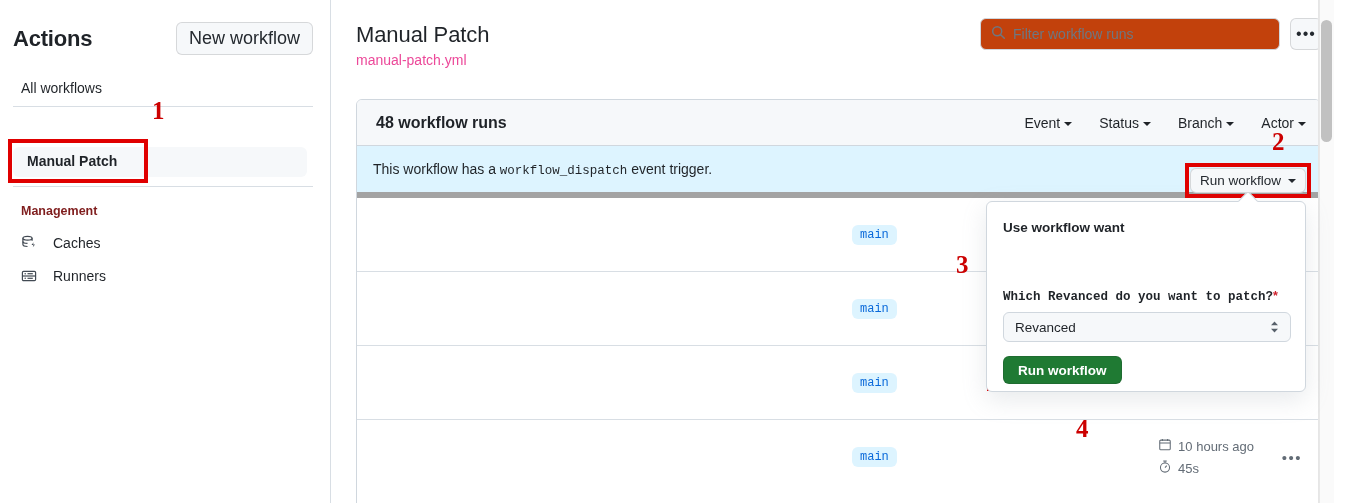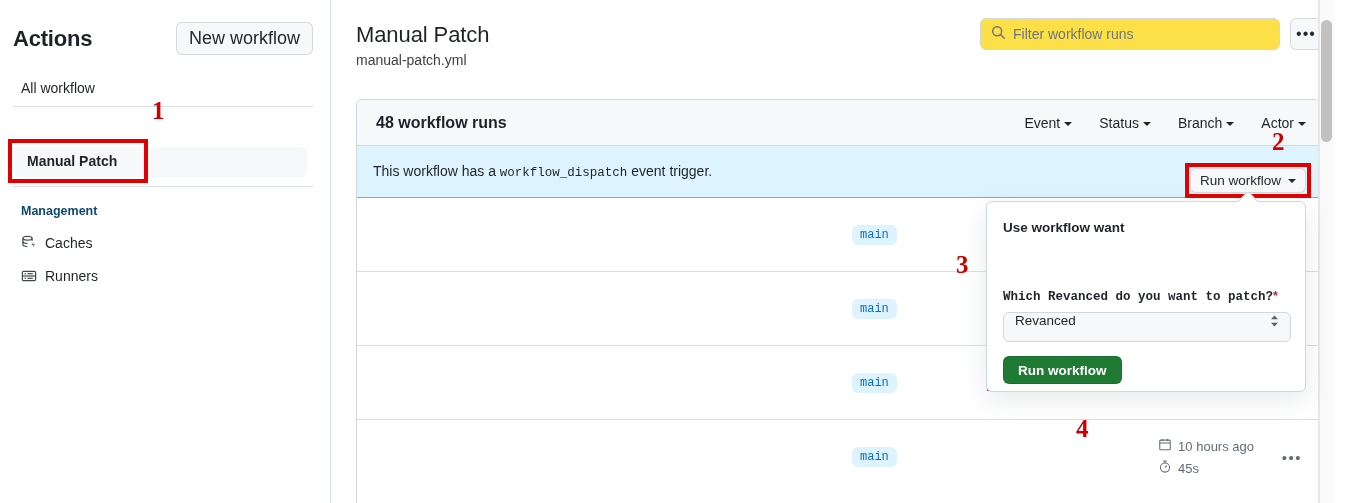--- a/index.html
+++ b/index.html
@@ -59,25 +59,25 @@
   .side-active .accent {
     position: absolute; left: -5px; top: 3px; width: 4px; height: 24px;
     background: #0969da; border-radius: 6px;
   }
   .side-active .lbl {
     position: absolute; left: 14px; top: 6px; font-size: 14px; font-weight: 600; color: #1f2328;
   }
 
   .mgmt-title {
     position: absolute; left: 21px; top: 204px; font-size: 12.5px;
-    font-weight: 600; color: #0c4a6e;
+    font-weight: 600; color: #7f1d1d;
   }
   .mgmt-item {
     position: absolute; left: 21px; display: flex; align-items: center;
-    gap: 8px; font-size: 14px; color: #1f2328; cursor: pointer;
+    gap: 16px; font-size: 14px; color: #1f2328; cursor: pointer;
   }
   #mgmt-caches { top: 235px; }
   #mgmt-runners { top: 268px; }
   .mgmt-item svg { display: block; }
 
   
   .ann-box { position: absolute; border: 4px solid #e00000; pointer-events: none; }
   .ann-num {
     position: absolute; color: #cc0000; font-weight: 700; font-size: 25px;
     font-family: "Liberation Serif", serif; pointer-events: none;
@@ -92,27 +92,27 @@
   #ann-num-4 { left: 1076px; top: 415px; }
 
   
   .main { position: absolute; left: 331px; top: 0; width: 1005px; height: 503px; background: #fff; }
 
   .page-title {
     position: absolute; left: 25px; top: 22px; font-size: 22px; font-weight: 400;
     color: #1f2328; letter-spacing: -0.1px;
   }
   .page-subtitle {
-    position: absolute; left: 25px; top: 52px; font-size: 14px; color: #404040;
+    position: absolute; left: 25px; top: 52px; font-size: 14px; color: #ec4899;
     text-decoration: none; cursor: pointer;
   }
 
   .filter-wrap {
     position: absolute; left: 649px; top: 18px; width: 300px; height: 32px;
-    border: 1px solid #d0d7de; border-radius: 6px; background: #fde047;
+    border: 1px solid #d0d7de; border-radius: 6px; background: #c2410c;
     display: flex; align-items: center; padding: 0 10px; gap: 7px; cursor: text;
   }
   .filter-input {
     border: none; outline: none; font-size: 14px; color: #1f2328;
     font-family: "Liberation Sans", sans-serif; width: 100%; background: transparent;
   }
   .filter-input::placeholder { color: #6e7781; }
 
   .kebab-btn {
     position: absolute; left: 959px; top: 18px; width: 32px; height: 32px;
@@ -130,21 +130,21 @@
     position: relative; height: 46px; background: #f6f8fa;
     border-bottom: 1px solid #d0d7de; display: flex; align-items: center;
   }
   .runs-count { position: absolute; left: 19px; font-size: 16px; font-weight: 600; color: #1f2328; }
   .runs-filters { position: absolute; right: 14px; display: flex; gap: 27px; }
   .runs-filter { font-size: 14px; color: #1f2328; cursor: pointer; white-space: nowrap; }
   .caret { display: inline-block; margin-left: 4px; border: 4px solid transparent; border-top-color: #1f2328; vertical-align: middle; position: relative; top: 2px; }
 
   .dispatch-banner {
     position: relative; height: 52px; background: #ddf4ff;
-    border-bottom: 1px solid #a3a3a3; display: flex; align-items: center; padding-left: 21px;
+    border-bottom: 6px solid #a3a3a3; display: flex; align-items: center; padding-left: 21px;
   }
   .dispatch-text { position: absolute; left: 16px; font-size: 14px; color: #1f2328; }
   .mono { font-family: "Liberation Mono", monospace; font-size: 12.5px; }
 
   .run-row { position: relative; height: 74px; border-bottom: 1px solid #d8dee4; }
   .run-row:last-child { border-bottom: none; }
   .branch-badge {
     position: absolute; left: 495px; top: 50%; transform: translateY(-50%);
     background: #ddf4ff; color: #0969da; border-radius: 6px;
     font-family: "Liberation Mono", monospace; font-size: 12px; padding: 3px 8px;
@@ -195,21 +195,21 @@
   .input-label {
     position: absolute; left: 16px; top: 87px;
     font-family: "Liberation Mono", monospace; font-size: 12.5px;
     font-weight: 700; color: #1f2328; white-space: nowrap;
   }
   .req-star { color: #cf222e; font-family: "Liberation Sans", sans-serif; }
 
   .revanced-select {
     position: absolute; left: 16px; top: 110px; width: 288px; height: 30px;
     border: 1px solid #d0d7de; border-radius: 6px; background: #f6f8fa;
-    display: flex; padding: 0 11px;
+    display: flex; align-items: center; padding: 0 11px;
     font-size: 13.5px; color: #1f2328; cursor: pointer;
   }
   .revanced-select .spinner {
     position: absolute; right: 10px; display: flex; flex-direction: column;
     gap: 2px; line-height: 0.6; color: #57606a; font-size: 10px;
   }
 
   .run-wf-green {
     position: absolute; left: 16px; top: 154px; height: 28px;
     background: #1f7a33; border: 1px solid rgba(31,35,40,0.15); border-radius: 6px;
@@ -238,21 +238,21 @@
 
   <div class="tab-indicator"></div>
 
   <div class="sidebar">
 
     <div class="actions-head">
       <div class="actions-title">Actions</div>
       <button class="new-workflow-btn">New workflow</button>
     </div>
 
-    <div class="side-link" id="all-workflows">All workflow</div>
+    <div class="side-link" id="all-workflows">All workflows</div>
 
     <div class="side-sep" id="sep1"></div>
 
 
     <div class="side-active">
       <div class="accent"></div>
       <div class="lbl">Manual Patch</div>
     </div>
 
     <div class="side-sep" id="sep2"></div>

